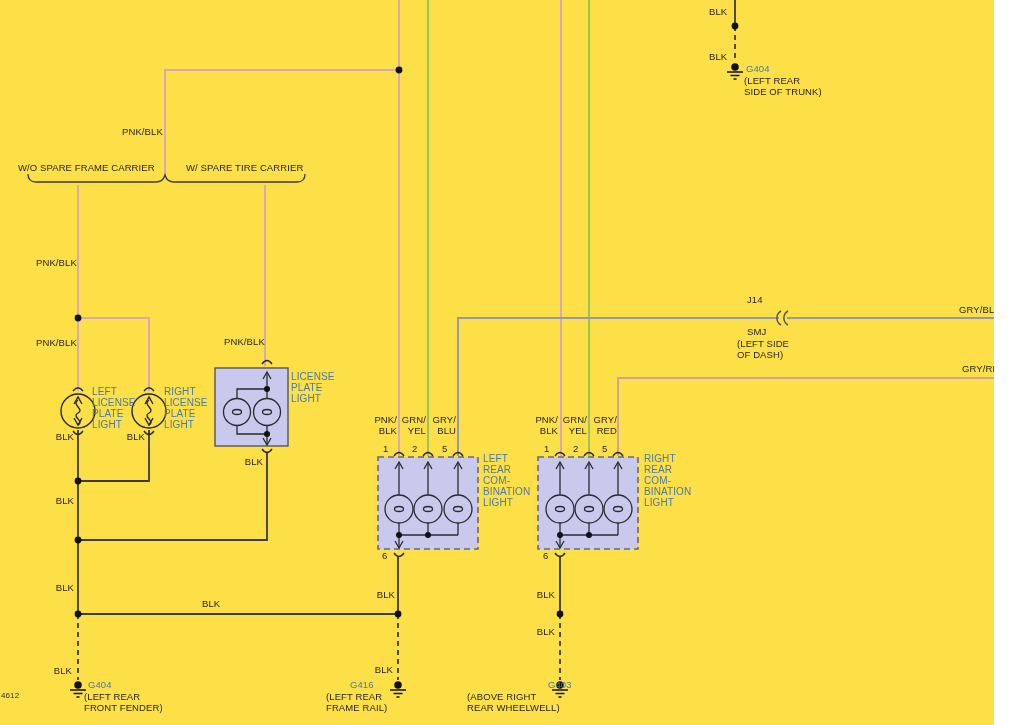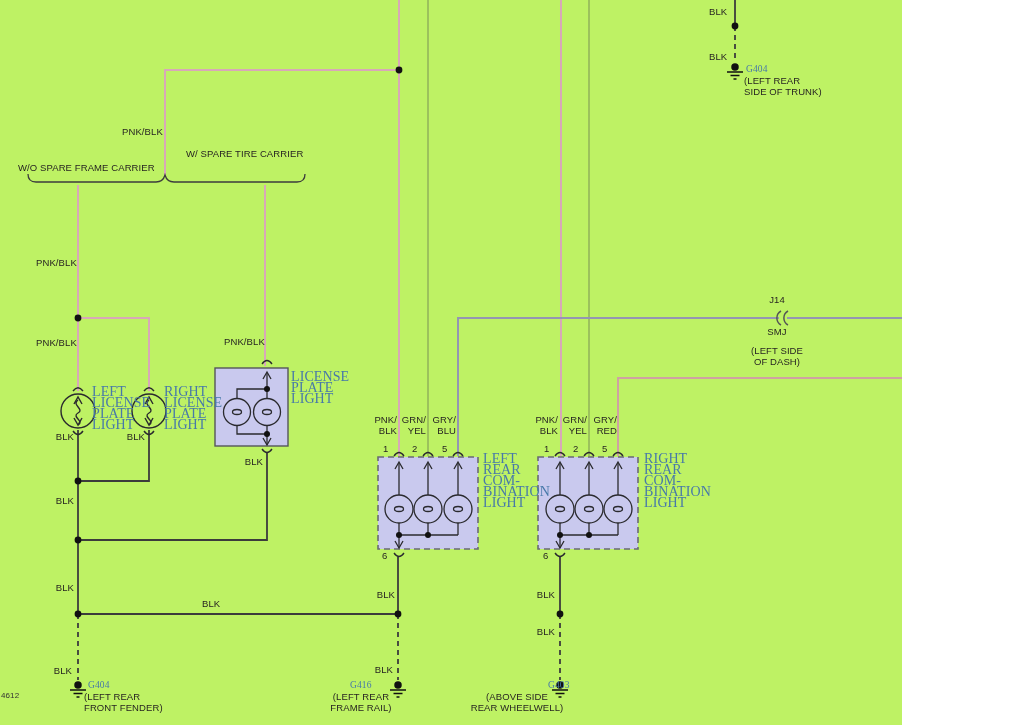--- a/index.html
+++ b/index.html
@@ -1,23 +1,23 @@
 <!DOCTYPE html>
 <html><head>
 <meta charset="utf-8">
 <style>
   html,body{margin:0;padding:0;background:#fff;}
-  .diagram{position:relative;width:902px;height:725px;background:#bef264;overflow:hidden;
+  .diagram{position:relative;width:994px;height:725px;background:#fde047;overflow:hidden;
            font-family:"Liberation Sans","DejaVu Sans",sans-serif;}
   svg.wires{position:absolute;left:0;top:0;}
   .lbl{position:absolute;font-size:9.5px;line-height:10.5px;color:#231f20;
        white-space:pre-line;letter-spacing:0.1px;}
-  .blue{color:#4779a9;font-family:Liberation Serif, serif;}
-  .comp{font-size:14px;line-height:11px;}
-  .ctr{text-align:center;}
+  .blue{color:#4779a9;}
+  .comp{font-size:10px;line-height:11px;}
+  .ctr{}
   .rt{text-align:right;}
   .tiny{font-size:8px;color:#333;}
   .pin{font-size:9.5px;}
 </style>
 </head>
 <body>
 
 <div class="diagram">
 
   <svg class="wires" width="1030" height="725" viewBox="0 0 1030 725">
@@ -201,21 +201,21 @@
   </svg>
 
   <span class="lbl" style="left:709px;top:7px">BLK</span>
   <span class="lbl" style="left:709px;top:52px">BLK</span>
   <span class="lbl blue" style="left:746px;top:64px">G404</span>
   <span class="lbl" style="left:744px;top:76px">(LEFT REAR
 SIDE OF TRUNK)</span>
 
   <span class="lbl" style="left:122px;top:127px">PNK/BLK</span>
   <span class="lbl" style="left:18px;top:163px">W/O SPARE FRAME CARRIER</span>
-  <span class="lbl" style="left:186px;top:149px">W/ SPARE TIRE CARRIER</span>
+  <span class="lbl" style="left:186px;top:163px">W/ SPARE TIRE CARRIER</span>
 
   <span class="lbl rt" style="left:36px;top:258px;width:38px">PNK/BLK</span>
   <span class="lbl rt" style="left:36px;top:338px;width:38px">PNK/BLK</span>
   <span class="lbl rt" style="left:224px;top:337px;width:38px">PNK/BLK</span>
 
   <span class="lbl blue comp" style="left:92px;top:386px">LEFT
 LICENSE
 PLATE
 LIGHT</span>
   <span class="lbl blue comp" style="left:164px;top:386px">RIGHT
@@ -265,32 +265,32 @@
   <span class="lbl pin" style="left:602px;top:444px">5</span>
   <span class="lbl pin" style="left:543px;top:551px">6</span>
   <span class="lbl blue comp" style="left:644px;top:453px">RIGHT
 REAR
 COM-
 BINATION
 LIGHT</span>
 
   <span class="lbl ctr" style="left:747px;top:295px;width:60px">J14</span>
   <span class="lbl ctr" style="left:747px;top:327px;width:60px">SMJ</span>
-  <span class="lbl ctr" style="left:737px;top:346px;width:80px">(LEFT SIDE
+  <span class="lbl ctr" style="left:737px;top:339px;width:80px">(LEFT SIDE
 OF DASH)</span>
   <span class="lbl" style="left:959px;top:305px">GRY/BLU</span>
   <span class="lbl" style="left:962px;top:364px">GRY/RED</span>
 
   <span class="lbl rt" style="left:371px;top:590px;width:24px">BLK</span>
   <span class="lbl rt" style="left:369px;top:665px;width:24px">BLK</span>
   <span class="lbl blue" style="left:350px;top:680px">G416</span>
   <span class="lbl ctr" style="left:326px;top:692px;width:70px">(LEFT REAR
 FRAME RAIL)</span>
 
   <span class="lbl rt" style="left:531px;top:590px;width:24px">BLK</span>
   <span class="lbl rt" style="left:531px;top:627px;width:24px">BLK</span>
   <span class="lbl blue" style="left:548px;top:680px">G403</span>
-  <span class="lbl ctr" style="left:467px;top:692px;width:100px">(ABOVE SIDE
+  <span class="lbl ctr" style="left:467px;top:692px;width:100px">(ABOVE RIGHT
 REAR WHEELWELL)</span>
 
   <span class="lbl tiny" style="left:1px;top:691px">4612</span>
 
 </div>
 
 </body></html>

